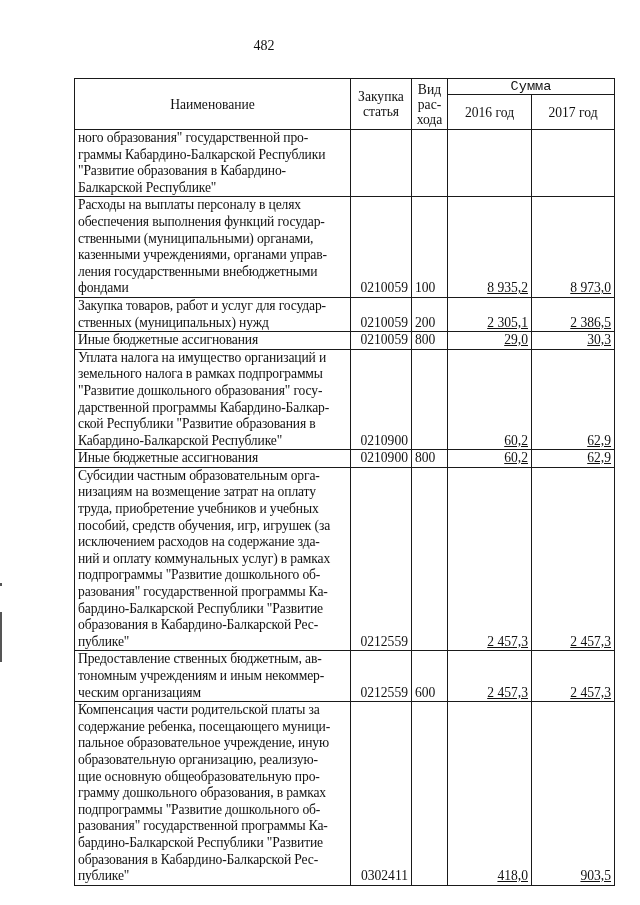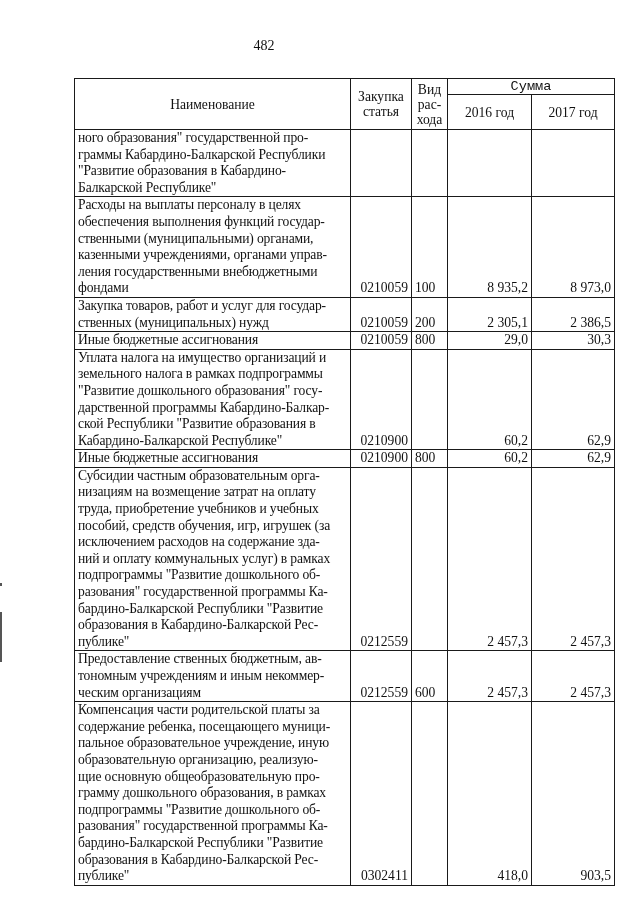--- a/index.html
+++ b/index.html
@@ -53,21 +53,21 @@
     table.budget th.sub { height: 34px; }
     table.budget th.sum-top { height: 14px; font-family: Liberation Mono, monospace; }
     td.name {
       text-align: left;
       padding-left: 4px;
       padding-right: 2px;
       letter-spacing: -0.15px;
     }
     td.code { text-align: right; padding-left: 5px; }
     td.kind { text-align: left; padding-left: 8px; margin-left: 28px; }
-    td.num { text-align: right; padding-right: 2px; }
+    td.num { text-align: right; padding-right: 2px; text-decoration: underline; }
     .wrap-line { display: block; white-space: nowrap; }
   </style>
 </head>
 <body>
 
 <div class="page-number">482</div>
 
 <div class="scan-mark" style="top:583px;height:3px;"></div>
 <div class="scan-mark" style="top:612px;height:50px;"></div>
 

